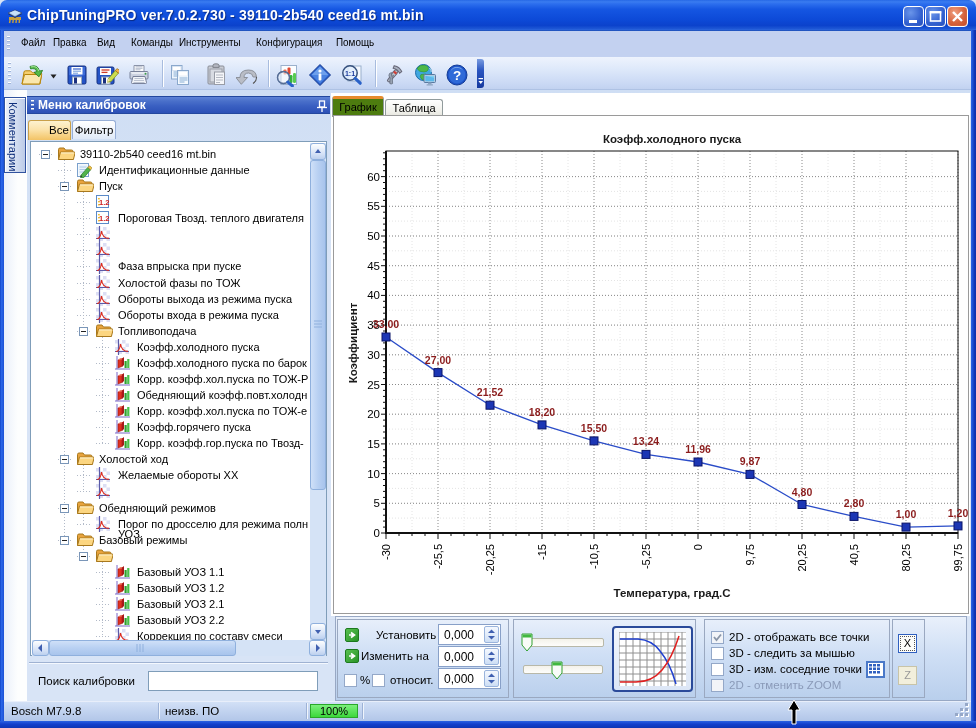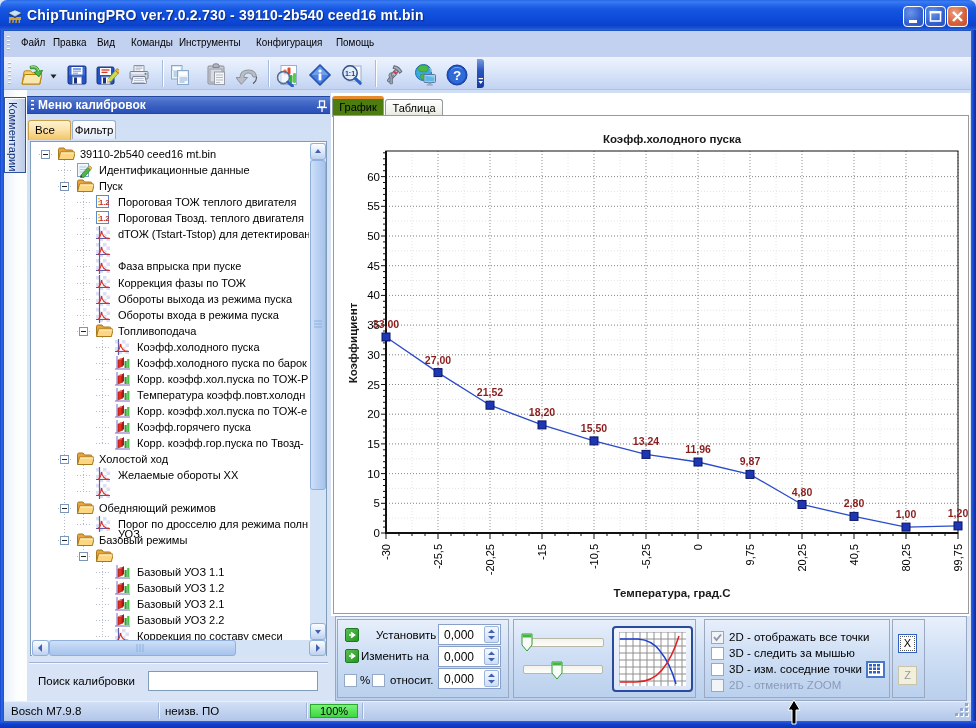--- a/index.html
+++ b/index.html
@@ -471,21 +471,21 @@
       <div class="abs grip" style="left:4px;top:3px;height:12px"></div>
       <div class="t">Меню калибровок</div>
       <svg class="abs" style="left:289px;top:3px" width="12" height="13" viewBox="0 0 12 13">
         <g stroke="#fff" stroke-width="1.3" fill="none">
           <rect x="3.5" y="1" width="5" height="6"></rect>
           <line x1="1" y1="7.5" x2="11" y2="7.5"></line>
           <line x1="6" y1="8" x2="6" y2="12"></line>
         </g>
       </svg>
     </div>
-<div class="abs tab-active" style="left:1px;top:24px;width:43px;height:20px;padding-left:6px;line-height:19px">Все</div>
+<div class="abs tab-active" style="left:1px;top:24px;width:43px;height:20px;padding-left:20px;line-height:19px">Все</div>
 <div class="abs tab-idle" style="left:45px;top:24px;width:44px;height:19px;text-align:center;line-height:18px">Фильтр</div>
 <div class="abs treebox">
       <div class="tree">
 <div class="dotv" style="left:32px;top:17px;height:380px"></div>
 <div class="dotv" style="left:51px;top:49px;height:139px"></div>
 <div class="dotv" style="left:70px;top:194px;height:106px"></div>
 <div class="dotv" style="left:51px;top:322px;height:26px"></div>
 <div class="dotv" style="left:51px;top:371px;height:10px"></div>
 <div class="dotv" style="left:51px;top:403px;height:10px"></div>
 <div class="dotv" style="left:70px;top:419px;height:74px"></div>
@@ -530,21 +530,20 @@
 <div class="doth" style="left:45px;top:59px;width:14px"></div>
 <div class="trow" style="left:63px;top:51px">
           <svg width="15" height="15" viewBox="0 0 15 15">
             <rect x="1.5" y="1.5" width="12" height="12" fill="#fdfeff" stroke="#5a8ac8"></rect>
             <rect x="3" y="4" width="1.8" height="1.4" fill="#f0c030"></rect>
             <rect x="3" y="7" width="1.8" height="1.4" fill="#f0c030"></rect>
             <rect x="3" y="10" width="1.8" height="1.4" fill="#f0c030"></rect>
             <text x="9.3" y="11" font-size="7.5" font-weight="bold" fill="#d02020" text-anchor="middle" font-family="Liberation Sans">1.2</text>
           </svg>
         </div>
-<div class="trow" style="left:86px;top:51px">Пороговая ТОЖ теплого двигателя</div>
 <div class="doth" style="left:45px;top:75px;width:14px"></div>
 <div class="trow" style="left:63px;top:67px">
           <svg width="15" height="15" viewBox="0 0 15 15">
             <rect x="1.5" y="1.5" width="12" height="12" fill="#fdfeff" stroke="#5a8ac8"></rect>
             <rect x="3" y="4" width="1.8" height="1.4" fill="#f0c030"></rect>
             <rect x="3" y="7" width="1.8" height="1.4" fill="#f0c030"></rect>
             <rect x="3" y="10" width="1.8" height="1.4" fill="#f0c030"></rect>
             <text x="9.3" y="11" font-size="7.5" font-weight="bold" fill="#d02020" text-anchor="middle" font-family="Liberation Sans">1.2</text>
           </svg>
         </div>
@@ -561,21 +560,20 @@
               <rect x="1" y="8" width="3.5" height="3.5"></rect>
               <rect x="8" y="8" width="3.5" height="3.5"></rect>
               <rect x="4.5" y="11.5" width="3.5" height="3.5"></rect>
               <rect x="11.5" y="11.5" width="3.5" height="3.5"></rect>
             </g>
             <line x1="4.5" y1="0" x2="4.5" y2="16" stroke="#5a5aa8" stroke-width="1.2"></line>
             <line x1="1" y1="12.5" x2="15" y2="12.5" stroke="#5a5aa8" stroke-width="1"></line>
             <path d="M2,12.5 q3.5,.2 4.5,-7.5 q1,7.3 7.5,7.4" fill="none" stroke="#e02818" stroke-width="1.1"></path>
           </svg>
         </div>
-<div class="trow" style="left:86px;top:83px">dТОЖ (Tstart-Tstop) для детектирован</div>
 <div class="doth" style="left:45px;top:107px;width:14px"></div>
 <div class="trow" style="left:63px;top:99px">
           <svg width="16" height="16" viewBox="0 0 16 16">
             <rect x="1" y="1" width="14" height="14" fill="#fff"></rect>
             <g fill="#dcdef4">
               <rect x="1" y="1" width="3.5" height="3.5"></rect>
               <rect x="8" y="1" width="3.5" height="3.5"></rect>
               <rect x="4.5" y="4.5" width="3.5" height="3.5"></rect>
               <rect x="11.5" y="4.5" width="3.5" height="3.5"></rect>
               <rect x="1" y="8" width="3.5" height="3.5"></rect>
@@ -620,21 +618,21 @@
               <rect x="1" y="8" width="3.5" height="3.5"></rect>
               <rect x="8" y="8" width="3.5" height="3.5"></rect>
               <rect x="4.5" y="11.5" width="3.5" height="3.5"></rect>
               <rect x="11.5" y="11.5" width="3.5" height="3.5"></rect>
             </g>
             <line x1="4.5" y1="0" x2="4.5" y2="16" stroke="#5a5aa8" stroke-width="1.2"></line>
             <line x1="1" y1="12.5" x2="15" y2="12.5" stroke="#5a5aa8" stroke-width="1"></line>
             <path d="M2,12.5 q3.5,.2 4.5,-7.5 q1,7.3 7.5,7.4" fill="none" stroke="#e02818" stroke-width="1.1"></path>
           </svg>
         </div>
-<div class="trow" style="left:86px;top:132px">Коррекция фазы по ТОЖ</div>
+<div class="trow" style="left:86px;top:132px">Холостой фазы по ТОЖ</div>
 <div class="doth" style="left:45px;top:156px;width:14px"></div>
 <div class="trow" style="left:63px;top:148px">
           <svg width="16" height="16" viewBox="0 0 16 16">
             <rect x="1" y="1" width="14" height="14" fill="#fff"></rect>
             <g fill="#dcdef4">
               <rect x="1" y="1" width="3.5" height="3.5"></rect>
               <rect x="8" y="1" width="3.5" height="3.5"></rect>
               <rect x="4.5" y="4.5" width="3.5" height="3.5"></rect>
               <rect x="11.5" y="4.5" width="3.5" height="3.5"></rect>
               <rect x="1" y="8" width="3.5" height="3.5"></rect>
@@ -730,21 +728,21 @@
           <svg width="17" height="16" viewBox="0 0 17 16">
             <line x1="3" y1="1" x2="3" y2="14" stroke="#7a68c8"></line>
             <line x1="1" y1="14" x2="16" y2="14" stroke="#7a68c8"></line>
             <path d="M4,5 l4,-1.5 v8 l-4,1.5 Z" fill="#e03020" stroke="#8a1010" stroke-width=".5"></path>
             <path d="M4,5 l2,-1.8 4,-.2 -2,1.5 Z" fill="#f07860"></path>
             <path d="M8,3.5 l2,-1.5 v8 l-2,2 Z" fill="#a81818"></path>
             <rect x="10.5" y="6" width="2.2" height="7" fill="#30a030"></rect>
             <rect x="13.2" y="4" width="2.2" height="9" fill="#48c048"></rect>
           </svg>
         </div>
-<div class="trow" style="left:105px;top:244px">Температура коэфф.повт.холодн</div>
+<div class="trow" style="left:105px;top:244px">Обедняющий коэфф.повт.холодн</div>
 <div class="doth" style="left:64px;top:268px;width:14px"></div>
 <div class="trow" style="left:82px;top:260px">
           <svg width="17" height="16" viewBox="0 0 17 16">
             <line x1="3" y1="1" x2="3" y2="14" stroke="#7a68c8"></line>
             <line x1="1" y1="14" x2="16" y2="14" stroke="#7a68c8"></line>
             <path d="M4,5 l4,-1.5 v8 l-4,1.5 Z" fill="#e03020" stroke="#8a1010" stroke-width=".5"></path>
             <path d="M4,5 l2,-1.8 4,-.2 -2,1.5 Z" fill="#f07860"></path>
             <path d="M8,3.5 l2,-1.5 v8 l-2,2 Z" fill="#a81818"></path>
             <rect x="10.5" y="6" width="2.2" height="7" fill="#30a030"></rect>
             <rect x="13.2" y="4" width="2.2" height="9" fill="#48c048"></rect>

